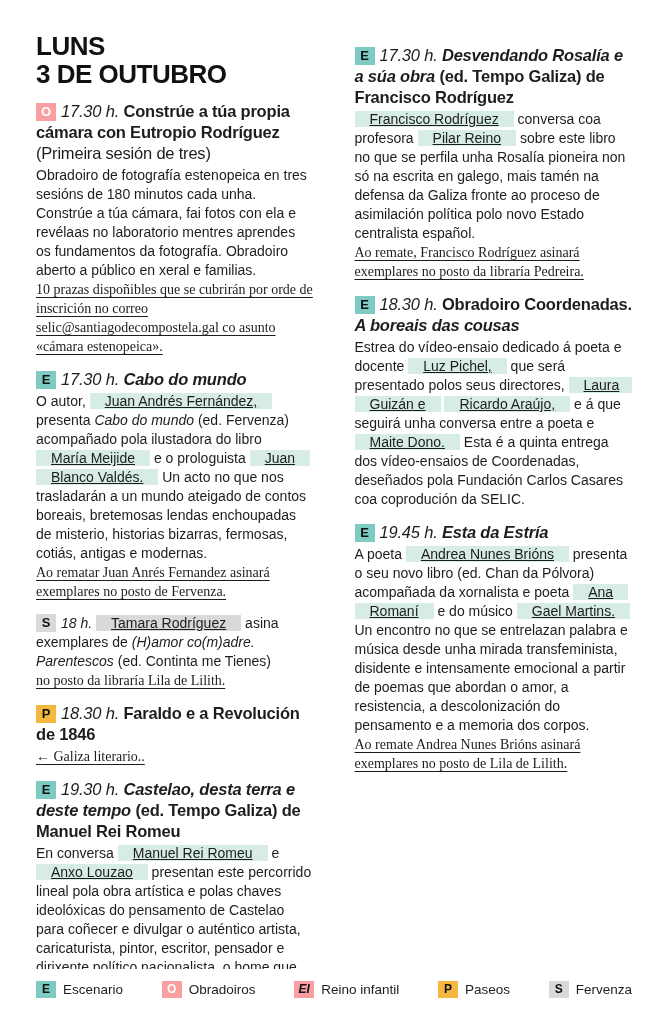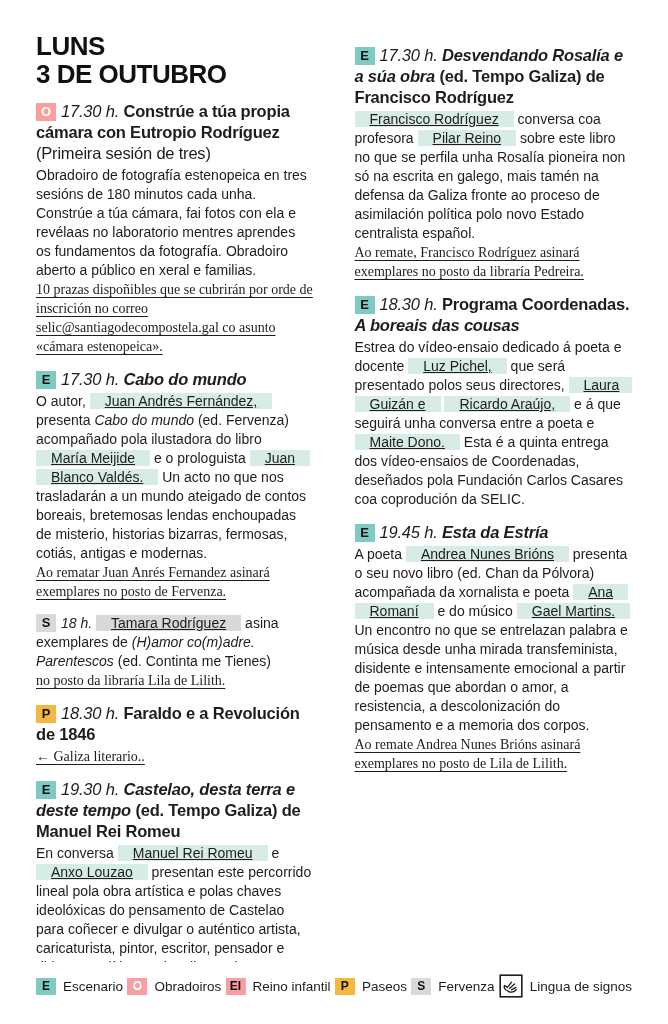--- a/index.html
+++ b/index.html
@@ -107,60 +107,45 @@
     </div>
     <div class="column">
       <h2 class="day-title">
       </h2>
       <div class="events-list">
           <div class="event">
             <p class="event-header"><span class="badge" style="background: rgb(125, 203, 194); color: rgb(17, 17, 17);">E</span><span class="event-time">17.30 h. </span><span class="seg-bolditalic">Desvendando Rosalía e a súa obra</span><span class="seg-bold"> (ed. Tempo Galiza) de Francisco Rodríguez</span></p>
             <p class="event-body"><span class="seg-highlight" style="background: rgb(216, 236, 231);">Francisco Rodríguez</span><span class="seg-plain"> conversa coa profesora </span><span class="seg-highlight" style="background: rgb(216, 236, 231);">Pilar Reino</span><span class="seg-plain"> sobre este libro no que se perfila unha Rosalía pioneira non só na escrita en galego, mais tamén na defensa da Galiza fronte ao proceso de asimilación política polo novo Estado centralista español.</span><br><span class="seg-underline">Ao remate, Francisco Rodríguez asinará exemplares no posto da libraría Pedreira.</span></p>
           </div>
           <div class="event">
-            <p class="event-header"><span class="badge" style="background: rgb(125, 203, 194); color: rgb(17, 17, 17);">E</span><span class="event-time">18.30 h. </span><span class="seg-bold">Programa Coordenadas.</span><span class="seg-bolditalic"> A boreais das cousas</span></p>
+            <p class="event-header"><span class="badge" style="background: rgb(125, 203, 194); color: rgb(17, 17, 17);">E</span><span class="event-time">18.30 h. </span><span class="seg-bold">Obradoiro Coordenadas.</span><span class="seg-bolditalic"> A boreais das cousas</span></p>
             <p class="event-body"><span class="seg-plain">Estrea do vídeo-ensaio dedicado á poeta e docente </span><span class="seg-highlight" style="background: rgb(216, 236, 231);">Luz Pichel,</span><span class="seg-plain"> que será presentado polos seus directores, </span><span class="seg-highlight" style="background: rgb(216, 236, 231);">Laura Guizán e</span><span class="seg-plain"> </span><span class="seg-highlight" style="background: rgb(216, 236, 231);">Ricardo Araújo,</span><span class="seg-plain"> e á que seguirá unha conversa entre a poeta e </span><span class="seg-highlight" style="background: rgb(216, 236, 231);">Maite Dono.</span><span class="seg-plain"> Esta é a quinta entrega dos vídeo-ensaios de Coordenadas, deseñados pola Fundación Carlos Casares coa coprodución da SELIC.</span></p>
           </div>
           <div class="event">
             <p class="event-header"><span class="badge" style="background: rgb(125, 203, 194); color: rgb(17, 17, 17);">E</span><span class="event-time">19.45 h. </span><span class="seg-bolditalic">Esta da Estría</span></p>
             <p class="event-body"><span class="seg-plain">A poeta </span><span class="seg-highlight" style="background: rgb(216, 236, 231);">Andrea Nunes Brións</span><span class="seg-plain"> presenta o seu novo libro (ed. Chan da Pólvora) acompañada da xornalista e poeta </span><span class="seg-highlight" style="background: rgb(216, 236, 231);">Ana Romaní</span><span class="seg-plain"> e do músico </span><span class="seg-highlight" style="background: rgb(216, 236, 231);">Gael Martins.</span><span class="seg-plain"> Un encontro no que se entrelazan palabra e música desde unha mirada transfeminista, disidente e intensamente emocional a partir de poemas que abordan o amor, a resistencia, a descolonización do pensamento e a memoria dos corpos.</span><br><span class="seg-underline">Ao remate Andrea Nunes Brións asinará exemplares no posto de Lila de Lilith.</span></p>
           </div>
         </div>
     </div>
   </div>
   <div class="legend">
       <span class="legend-item">
         <span class="badge" style="background: rgb(125, 203, 194); color: rgb(17, 17, 17);">E</span>
         <span>Escenario</span>
       </span>
       <span class="legend-item">
         <span class="badge" style="background: rgb(249, 159, 159); color: rgb(255, 255, 255);">O</span>
         <span>Obradoiros</span>
       </span>
       <span class="legend-item">
-        <span class="badge" style="background: rgb(249, 159, 164); color: rgb(17, 17, 17);">EI</span>
+        <span class="badge" style="background: rgb(249, 159, 164); color: rgb(17, 17, 17); font-style: italic;">EI</span>
         <span>Reino infantil</span>
       </span>
       <span class="legend-item">
         <span class="badge" style="background: rgb(245, 183, 61); color: rgb(17, 17, 17);">P</span>
         <span>Paseos</span>
       </span>
       <span class="legend-item">
         <span class="badge" style="background: rgb(217, 217, 217); color: rgb(17, 17, 17);">S</span>
         <span>Fervenza</span>
       </span>
-      <span class="legend-item">
-        <span class="legend-icon">
-          <svg viewBox="0 0 24 24" xmlns="http://www.w3.org/2000/svg">
-            <rect x="1.2" y="1.2" width="21.6" height="21.6" fill="none" stroke="#1d1d1b" stroke-width="1.6"></rect>
-            <g stroke="#1d1d1b" stroke-width="1.3" fill="none" stroke-linecap="round">
-              <path d="M7.2 16.2c-1.6-1.2-2.4-3.2-1.8-4.6l2.6 1.2"></path>
-              <path d="M8.4 13.4l4.2-5.2"></path>
-              <path d="M10.4 14.4l5.2-4.4"></path>
-              <path d="M12.4 15.8l4.6-2.4"></path>
-              <path d="M8.6 16.8c2 2.2 6.4 1.8 8.6-1.2"></path>
-            </g>
-          </svg>
-        </span>
-        <span>Lingua de signos</span>
-      </span>
     </div>
 </div>
 
 </body></html>

